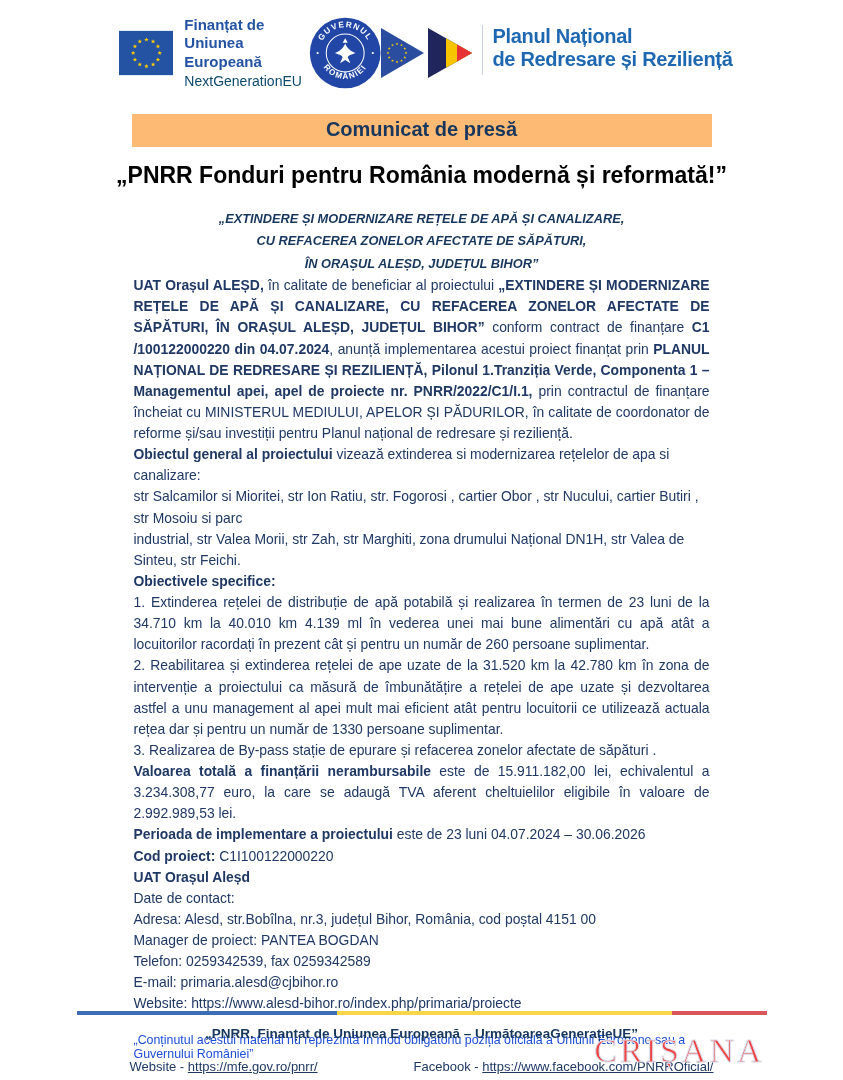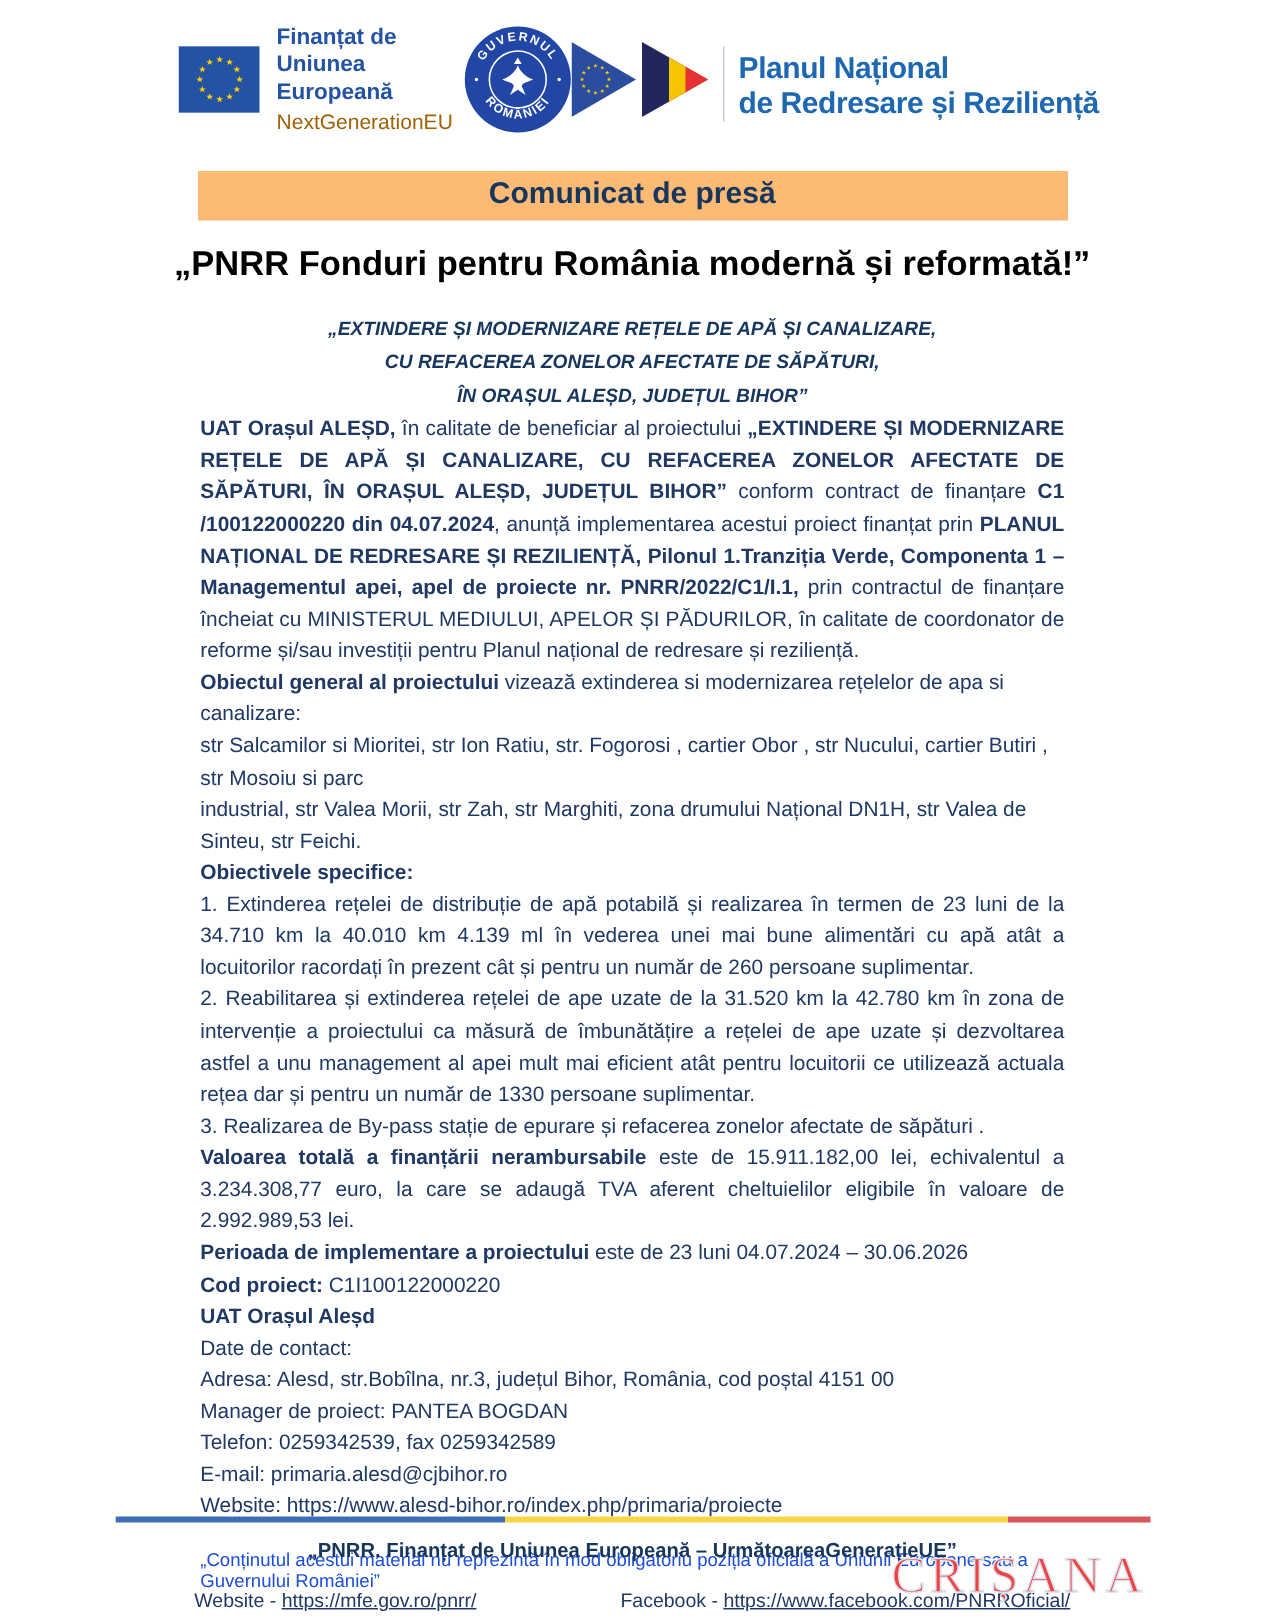--- a/index.html
+++ b/index.html
@@ -7,22 +7,22 @@
   .page {
     position:relative; width:690px; height:1080px; margin:0 auto;
     background:#ffffff; overflow:hidden;
     font-family:"Liberation Sans", sans-serif; color:#1f3864;
   }
   
   .header { display:flex; align-items:center; justify-content:space-between;
             padding:14px 34px 0 42px; height:92px; }
   .eu-block { display:flex; align-items:center; gap:11px; }
   .eu-text { font-weight:bold; color:#2453a4; font-size:15px; line-height:1.25; }
-  .eu-text .ngeu { color:#a16207; font-weight:400; font-size:14px; margin-top:1px; }
-  .pnrr-block { display:flex; align-items:flex-end; gap:9px; }
+  .eu-text .ngeu { color:#0c4a6e; font-weight:400; font-size:14px; margin-top:1px; }
+  .pnrr-block { display:flex; align-items:flex-start; gap:9px; }
   .pnrr-divider { width:1px; height:50px; background:#c6cfdb; }
   .pnrr-text { font-weight:bold; color:#1e68b2; font-size:20px; line-height:1.15; letter-spacing:-0.3px; white-space:nowrap; }
   
   .titlebar { margin:22px 55px 0; background:#fdba74; text-align:center;
               padding:4px 0 6px; font-size:20px; font-weight:bold; color:#17365d; }
   .headline { text-align:center; margin-top:15px; font-size:23px; font-weight:bold; color:#000000; }
   .project-title { text-align:center; margin-top:19px; font-size:12.8px; font-weight:bold;
                    font-style:italic; line-height:1.75; color:#17365d; }
   
   .content { margin:0 57px; font-size:13.9px; line-height:1.52; text-align:justify; }

